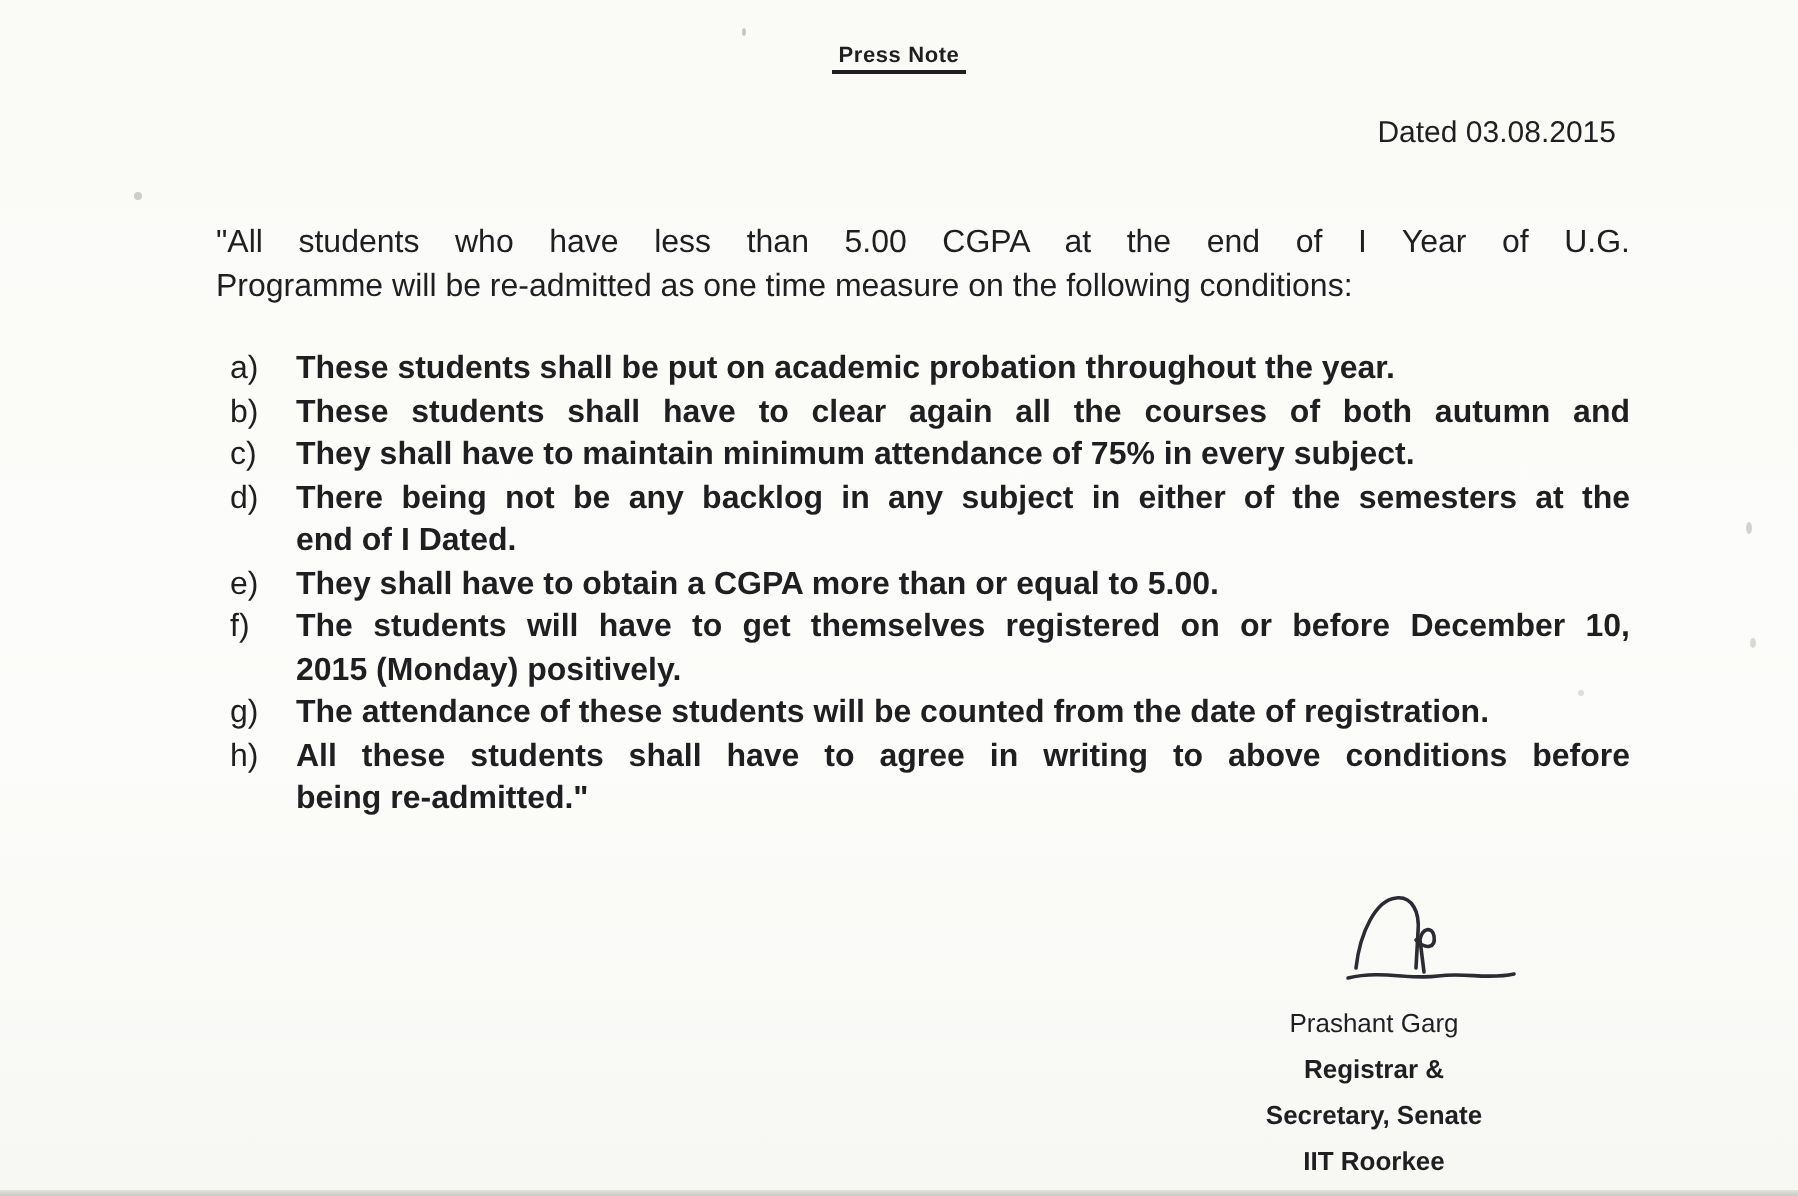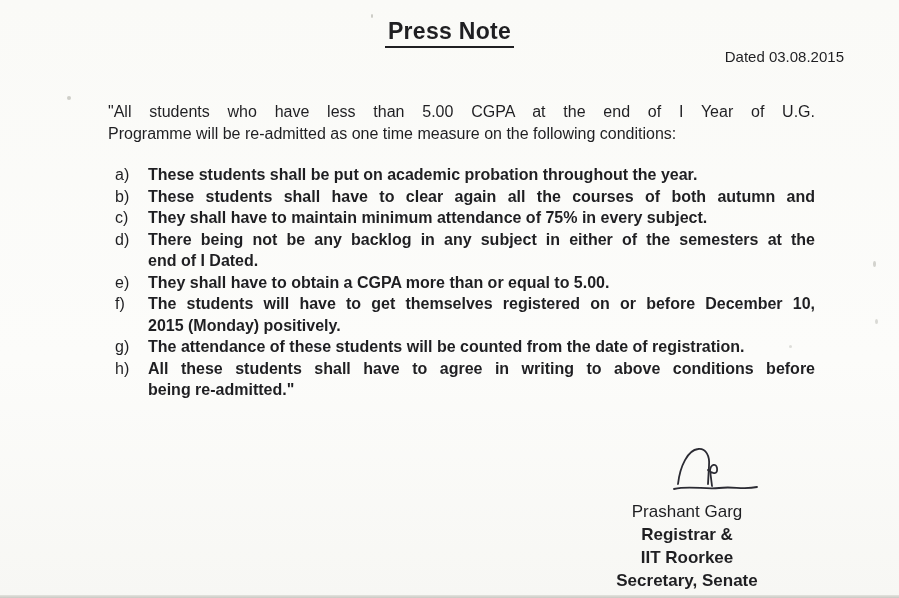--- a/index.html
+++ b/index.html
@@ -9,30 +9,31 @@
     font-family: "Liberation Sans", sans-serif;
     color: #1f1f22;
     position: relative;
     overflow: hidden;
   }
   .page { position: absolute; inset: 0; }
 
   .title-wrap { text-align: center; padding-top: 18px; }
   .title {
     display: inline-block;
-    font-size: 23px;
+    font-size: 11px;
     font-weight: bold;
     letter-spacing: 0.3px;
     border-bottom: 2px solid #1f1f22;
     padding: 0 3px 1px 3px;
   }
 
   .date-line {
+    margin-top: 21px;
     text-align: right;
-    padding-right: 55px;
+    padding-right: 91px;
     font-size: 15px;
   }
 
   .intro {
     margin: 36px 84px 0 108px;
     font-size: 16px;
     line-height: 21.5px;
   }
   .line { text-align: left; }
   .line.just { text-align: justify; text-align-last: justify; }
@@ -45,21 +46,21 @@
   .cond-row { display: flex; align-items: flex-start; }
   .cond-label { width: 33px; flex: none; }
   .cond-text { flex: 1; min-width: 0; font-weight: bold; }
 
   .sig-block {
     position: absolute;
     top: 444px;
     right: 112px;
     width: 200px;
     text-align: center;
-    font-size: 17px;
+    font-size: 13px;
     line-height: 23px;
   }
   .sig-scribble { display: block; margin: 0 auto 4px 84px; }
   .sig-name { font-weight: normal; }
   .sig-title { font-weight: bold; }
 
   .speck { position: absolute; background: #98988e; border-radius: 50%; }
   .speck-1 { left: 67px;  top: 96px;  width: 4px; height: 4px; opacity: .45; }
   .speck-2 { left: 873px; top: 261px; width: 3px; height: 6px; opacity: .4; }
   .speck-3 { left: 875px; top: 319px; width: 3px; height: 5px; opacity: .35; }
@@ -152,22 +153,22 @@
   <div class="sig-block">
     <svg class="sig-scribble" width="92" height="52" viewBox="0 0 92 52" aria-hidden="true">
       <g fill="none" stroke="#2b2b33" stroke-width="1.8" stroke-linecap="round">
         <path d="M7 40 C9 22, 17 6, 27 5 C35 4, 39 12, 38 22 L37 40"></path>
         <path d="M37 26 C42 31, 47 30, 46 24 C45 19, 40 20, 39 26 L41 42"></path>
         <path d="M3 45 C20 41, 34 46, 48 44 C62 42, 72 46, 86 43"></path>
       </g>
     </svg>
     <div class="sig-name">Prashant Garg</div>
     <div class="sig-title">Registrar &amp;</div>
+    <div class="sig-title">Secretary, Senate</div>
     <div class="sig-title">IIT Roorkee</div>
-    <div class="sig-title">Secretary, Senate</div>
   </div>
 
   <div class="speck speck-1"></div>
   <div class="speck speck-2"></div>
   <div class="speck speck-3"></div>
   <div class="speck speck-4"></div>
   <div class="speck speck-5"></div>
   <div class="scan-edge-bottom"></div>
 
 </div>

